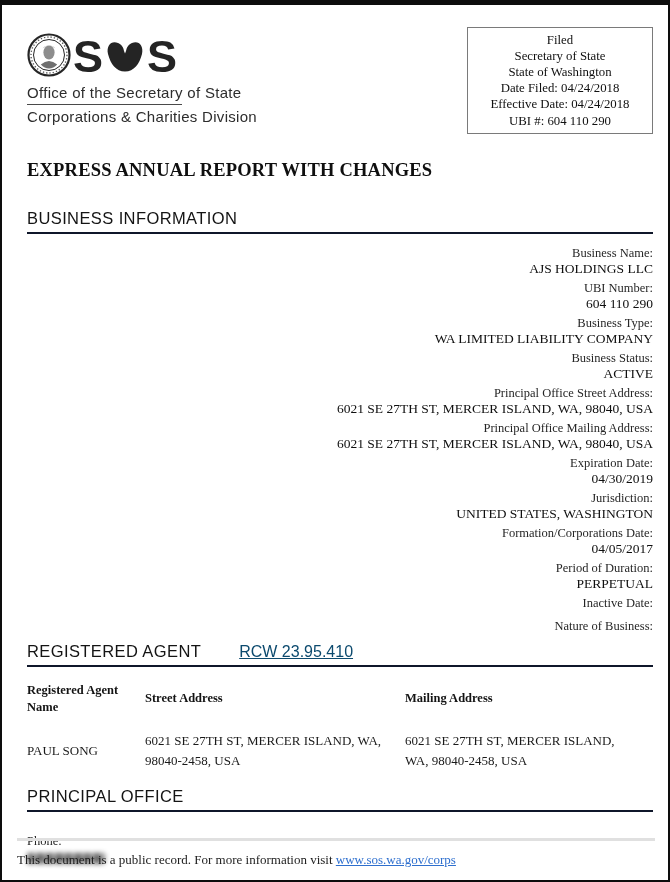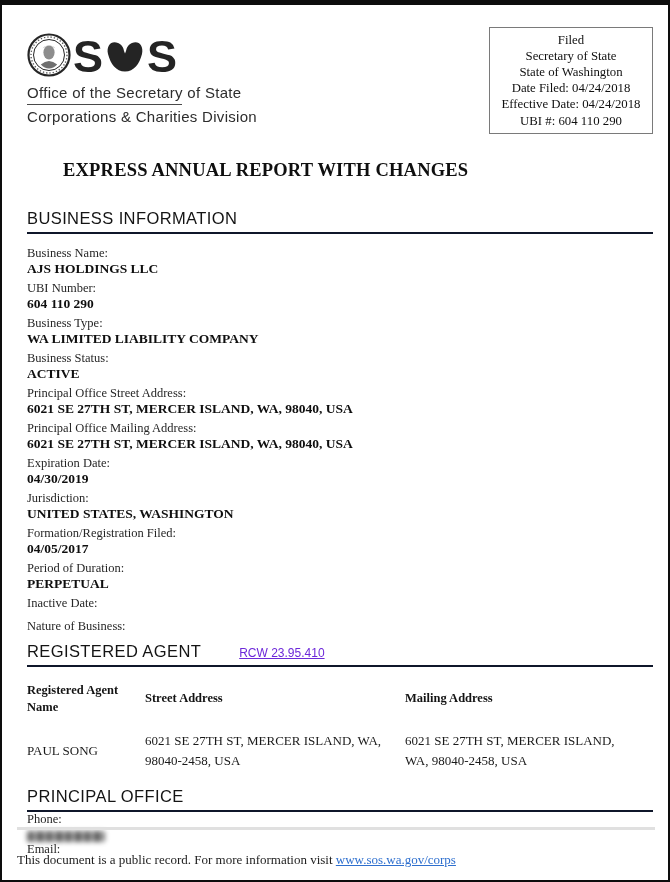--- a/index.html
+++ b/index.html
@@ -22,73 +22,73 @@
   }
   .seal { margin-right:2px; }
   .state-glyph { margin:0 1px; position:relative; top:2px; }
   .org-line {
     font-family:"Liberation Sans", sans-serif; font-size:15px;
     color:#2d2d2d; letter-spacing:0.3px; white-space:nowrap;
   }
   .org1 { margin-top:3px; }
   .org-divider { border-top:1.5px solid #4a4a4a; width:155px; margin:3px 0; }
   .filed-box {
-    border:1.5px solid #7a7a7a; padding:4px 6px; text-align:center;
+    border:1.5px solid #7a7a7a; padding:4px 17px; text-align:center;
     font-size:12.8px; line-height:1.26; color:#101010; min-width:150px; margin-top:4px;
   }
 
   
-  .doc-title { font-size:18.5px; font-weight:700; color:#0f0f0f; margin-top:26px; letter-spacing:0.2px;margin-left:36px; }
+  .doc-title { font-size:18.5px; font-weight:700; color:#0f0f0f; margin-top:26px; letter-spacing:0.2px; }
   .sec-head-wrap {
     border-bottom:2px solid #0f172a; padding-bottom:4px;
     display:flex; align-items:baseline; gap:38px;
   }
   .sec-heading {
     font-family:"Liberation Sans", sans-serif; font-size:16.5px;
     font-weight:400; color:#141414; letter-spacing:0.4px;
   }
   .mt-biz { margin-top:28px; }
   .mt-ra { margin-top:4px; }
   .mt-po { margin-top:8px; }
   .rcw-link {
-    font-family:"Liberation Sans", sans-serif; font-size:12px;
-    color:#6d28d9; text-decoration:underline; cursor:pointer;
-  }
-
-  
-  .fields { margin-top:12px; }
+    font-family:"Liberation Sans", sans-serif; font-size:16px;
+    color:#0c4a6e; text-decoration:underline; cursor:pointer;
+  }
+
+  
+  .fields { margin-top:12px;text-align:right; }
   .field { margin-bottom:4px; }
   .field.label-only { margin-bottom:8px; }
   .f-label { font-size:12.5px; line-height:15px; color:#262626; }
-  .f-value { font-size:13.5px; line-height:16px; font-weight:700; color:#0f0f0f; }
+  .f-value { font-size:13.5px; line-height:16px; font-weight:400; color:#0f0f0f; }
 
   
   .ra-table { display:grid; grid-template-columns:118px 260px auto; margin-top:8px; }
   .ra-th {
     font-weight:700; font-size:12.5px; line-height:1.35; color:#141414;
     padding:7px 14px 7px 0; align-self:center;
   }
   .ra-td {
     font-size:13px; line-height:1.5; color:#1a1a1a;
     padding:9px 20px 9px 0; align-self:center;
   }
 
   
-  .po-field { margin-top:0; }
+  .po-field { margin-top:22px; }
   .redact-bar {
     display:block; height:11px; margin-top:4px; border-radius:2px;
     filter:blur(2.5px); opacity:0.85;
     background:repeating-linear-gradient(90deg,#4e4e4e 0 7px,#a8a8a8 7px 10px,#3f3f3f 10px 16px,#9a9a9a 16px 19px);
   }
   .redact-phone { width:78px; }
 
   
   .footer {
     position:absolute; left:15px; right:13px; bottom:12px;
-    border-top:3px solid #e0e0e0; padding-top:22px;
+    border-top:3px solid #e0e0e0; padding-top:11px;
     font-size:13px; color:#1c1c1c;
   }
   .footer-link { color:#2e6fce; text-decoration:underline; cursor:pointer; }
 </style>
 </head>
 <body>
 
 <div class="page">
   <div class="content">
 
@@ -160,21 +160,21 @@
       </div>
       <div class="field">
         <div class="f-label">Expiration Date:</div>
         <div class="f-value">04/30/2019</div>
       </div>
       <div class="field">
         <div class="f-label">Jurisdiction:</div>
         <div class="f-value">UNITED STATES, WASHINGTON</div>
       </div>
       <div class="field">
-        <div class="f-label">Formation/Registration Filed:</div>
+        <div class="f-label">Formation/Corporations Date:</div>
         <div class="f-value">04/05/2017</div>
       </div>
       <div class="field">
         <div class="f-label">Period of Duration:</div>
         <div class="f-value">PERPETUAL</div>
       </div>
       <div class="field label-only">
         <div class="f-label">Inactive Date:</div>
       </div>
       <div class="field label-only">

